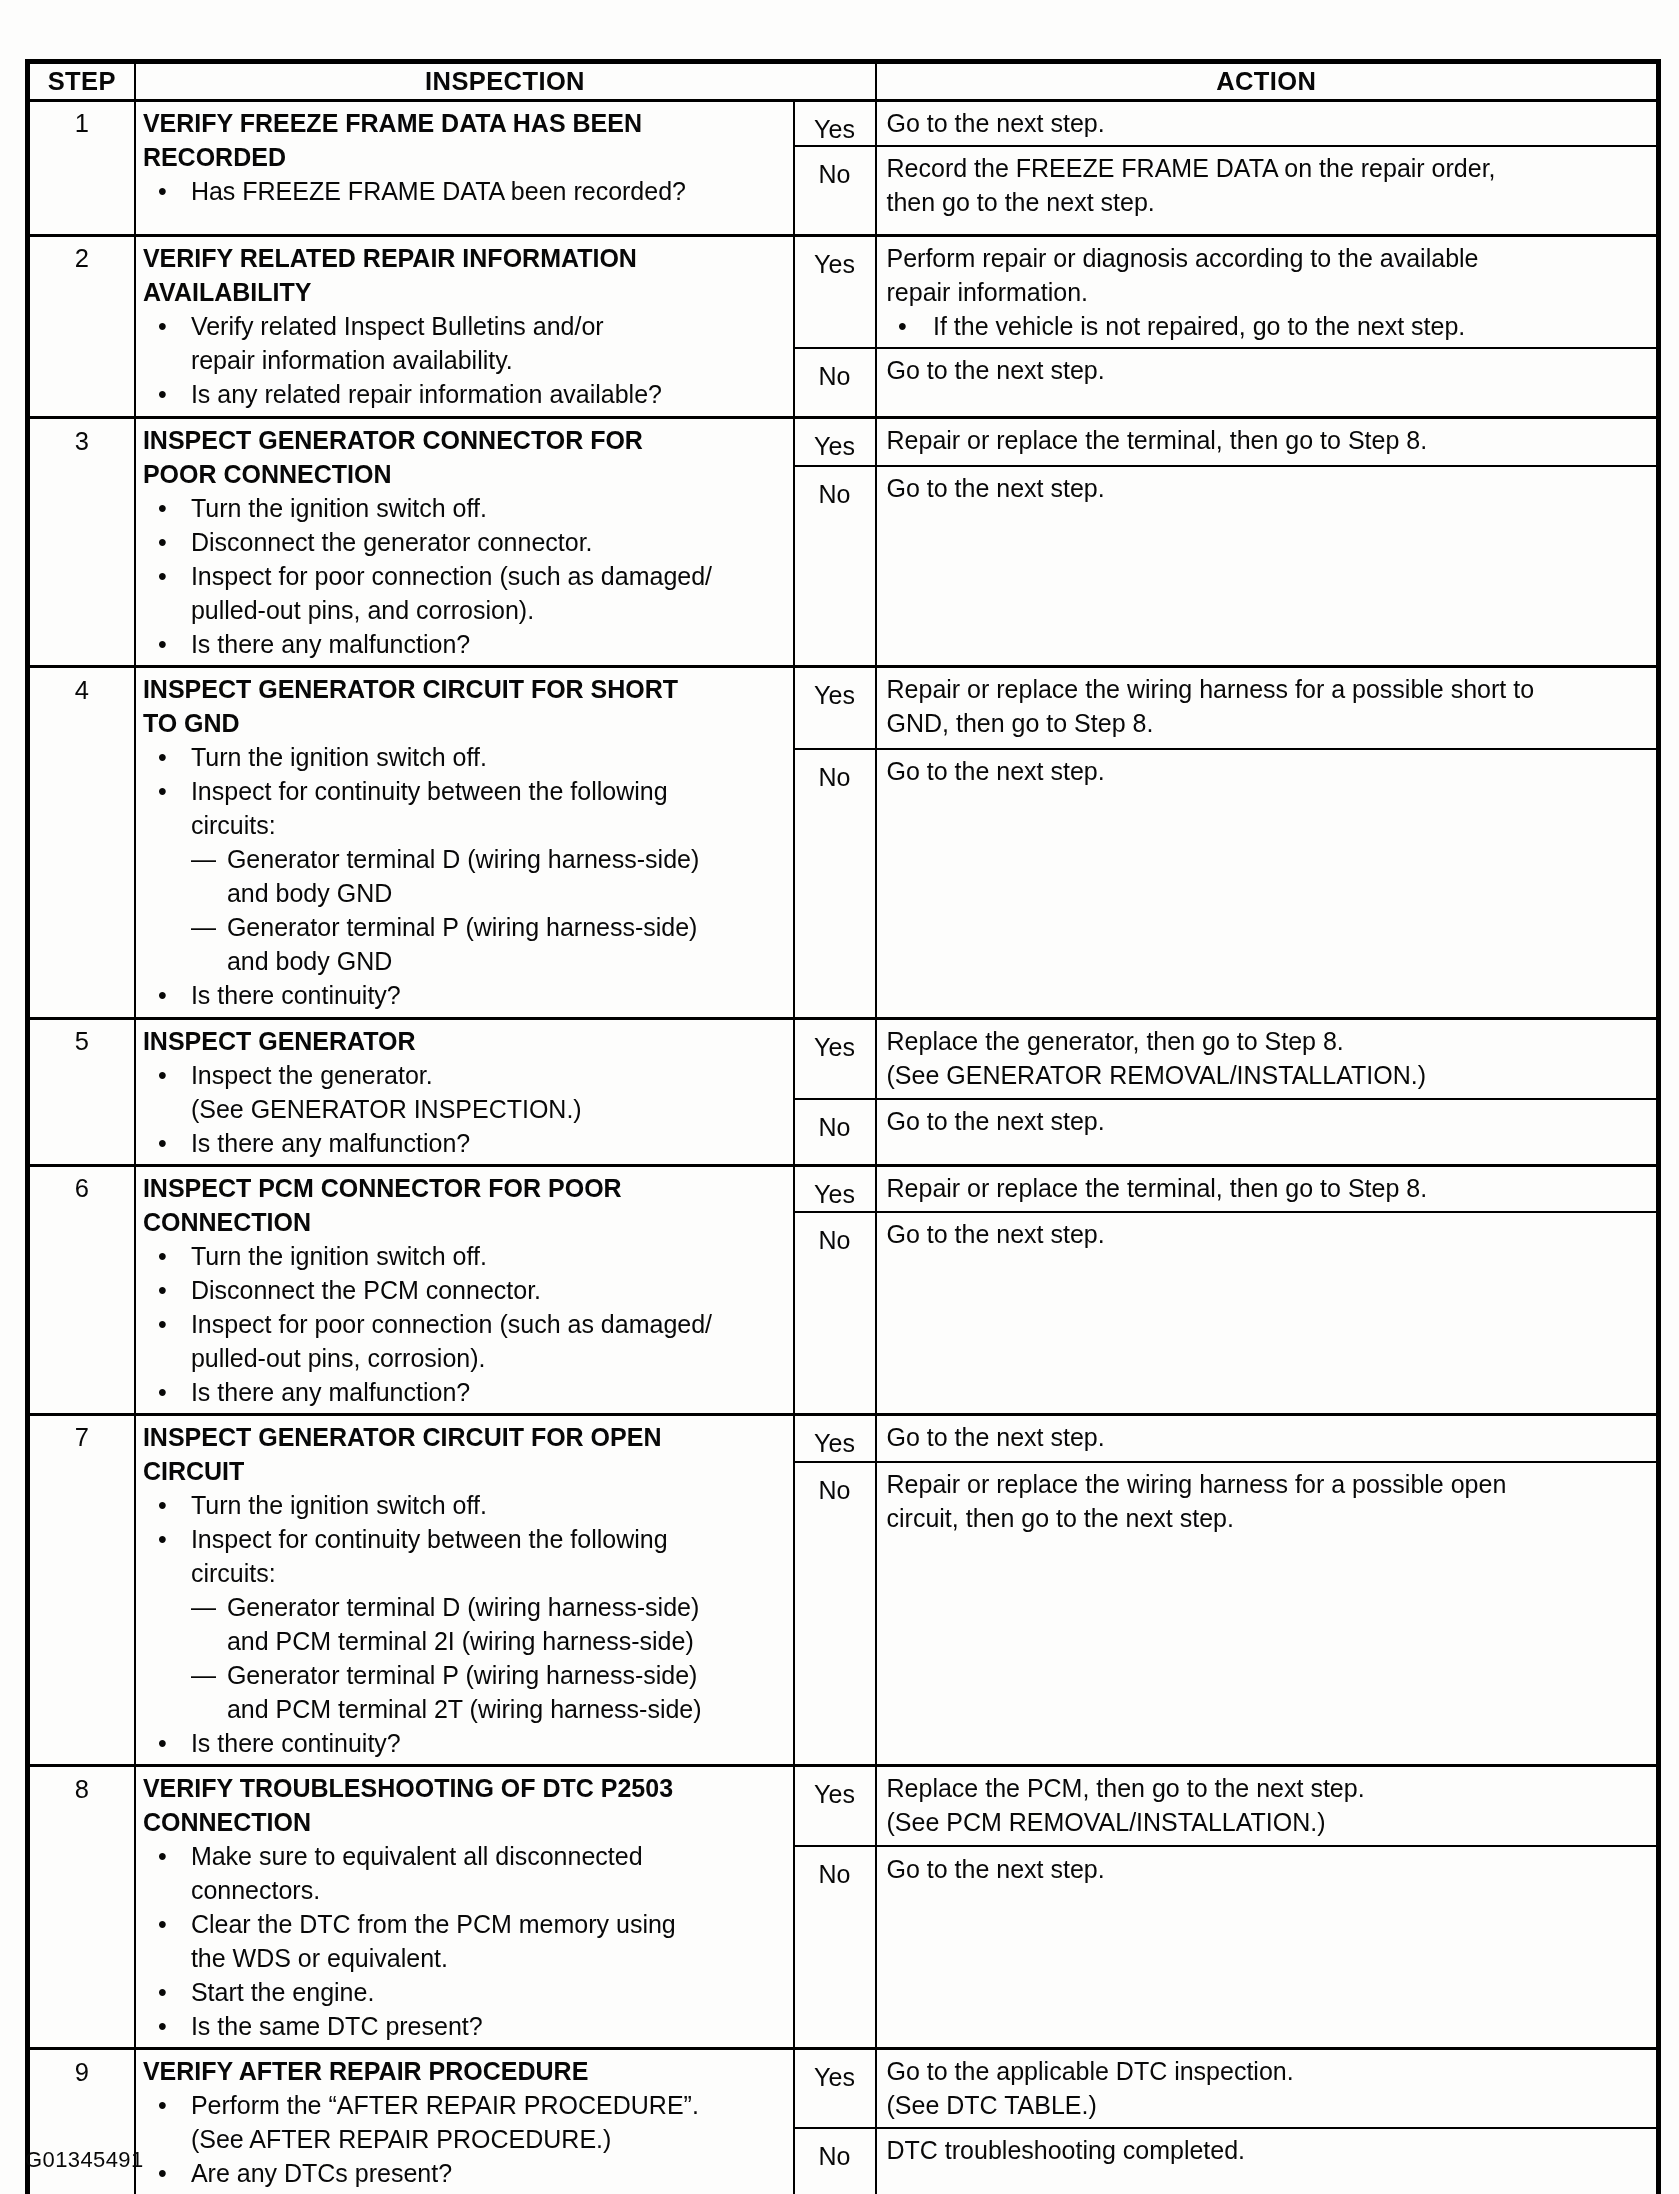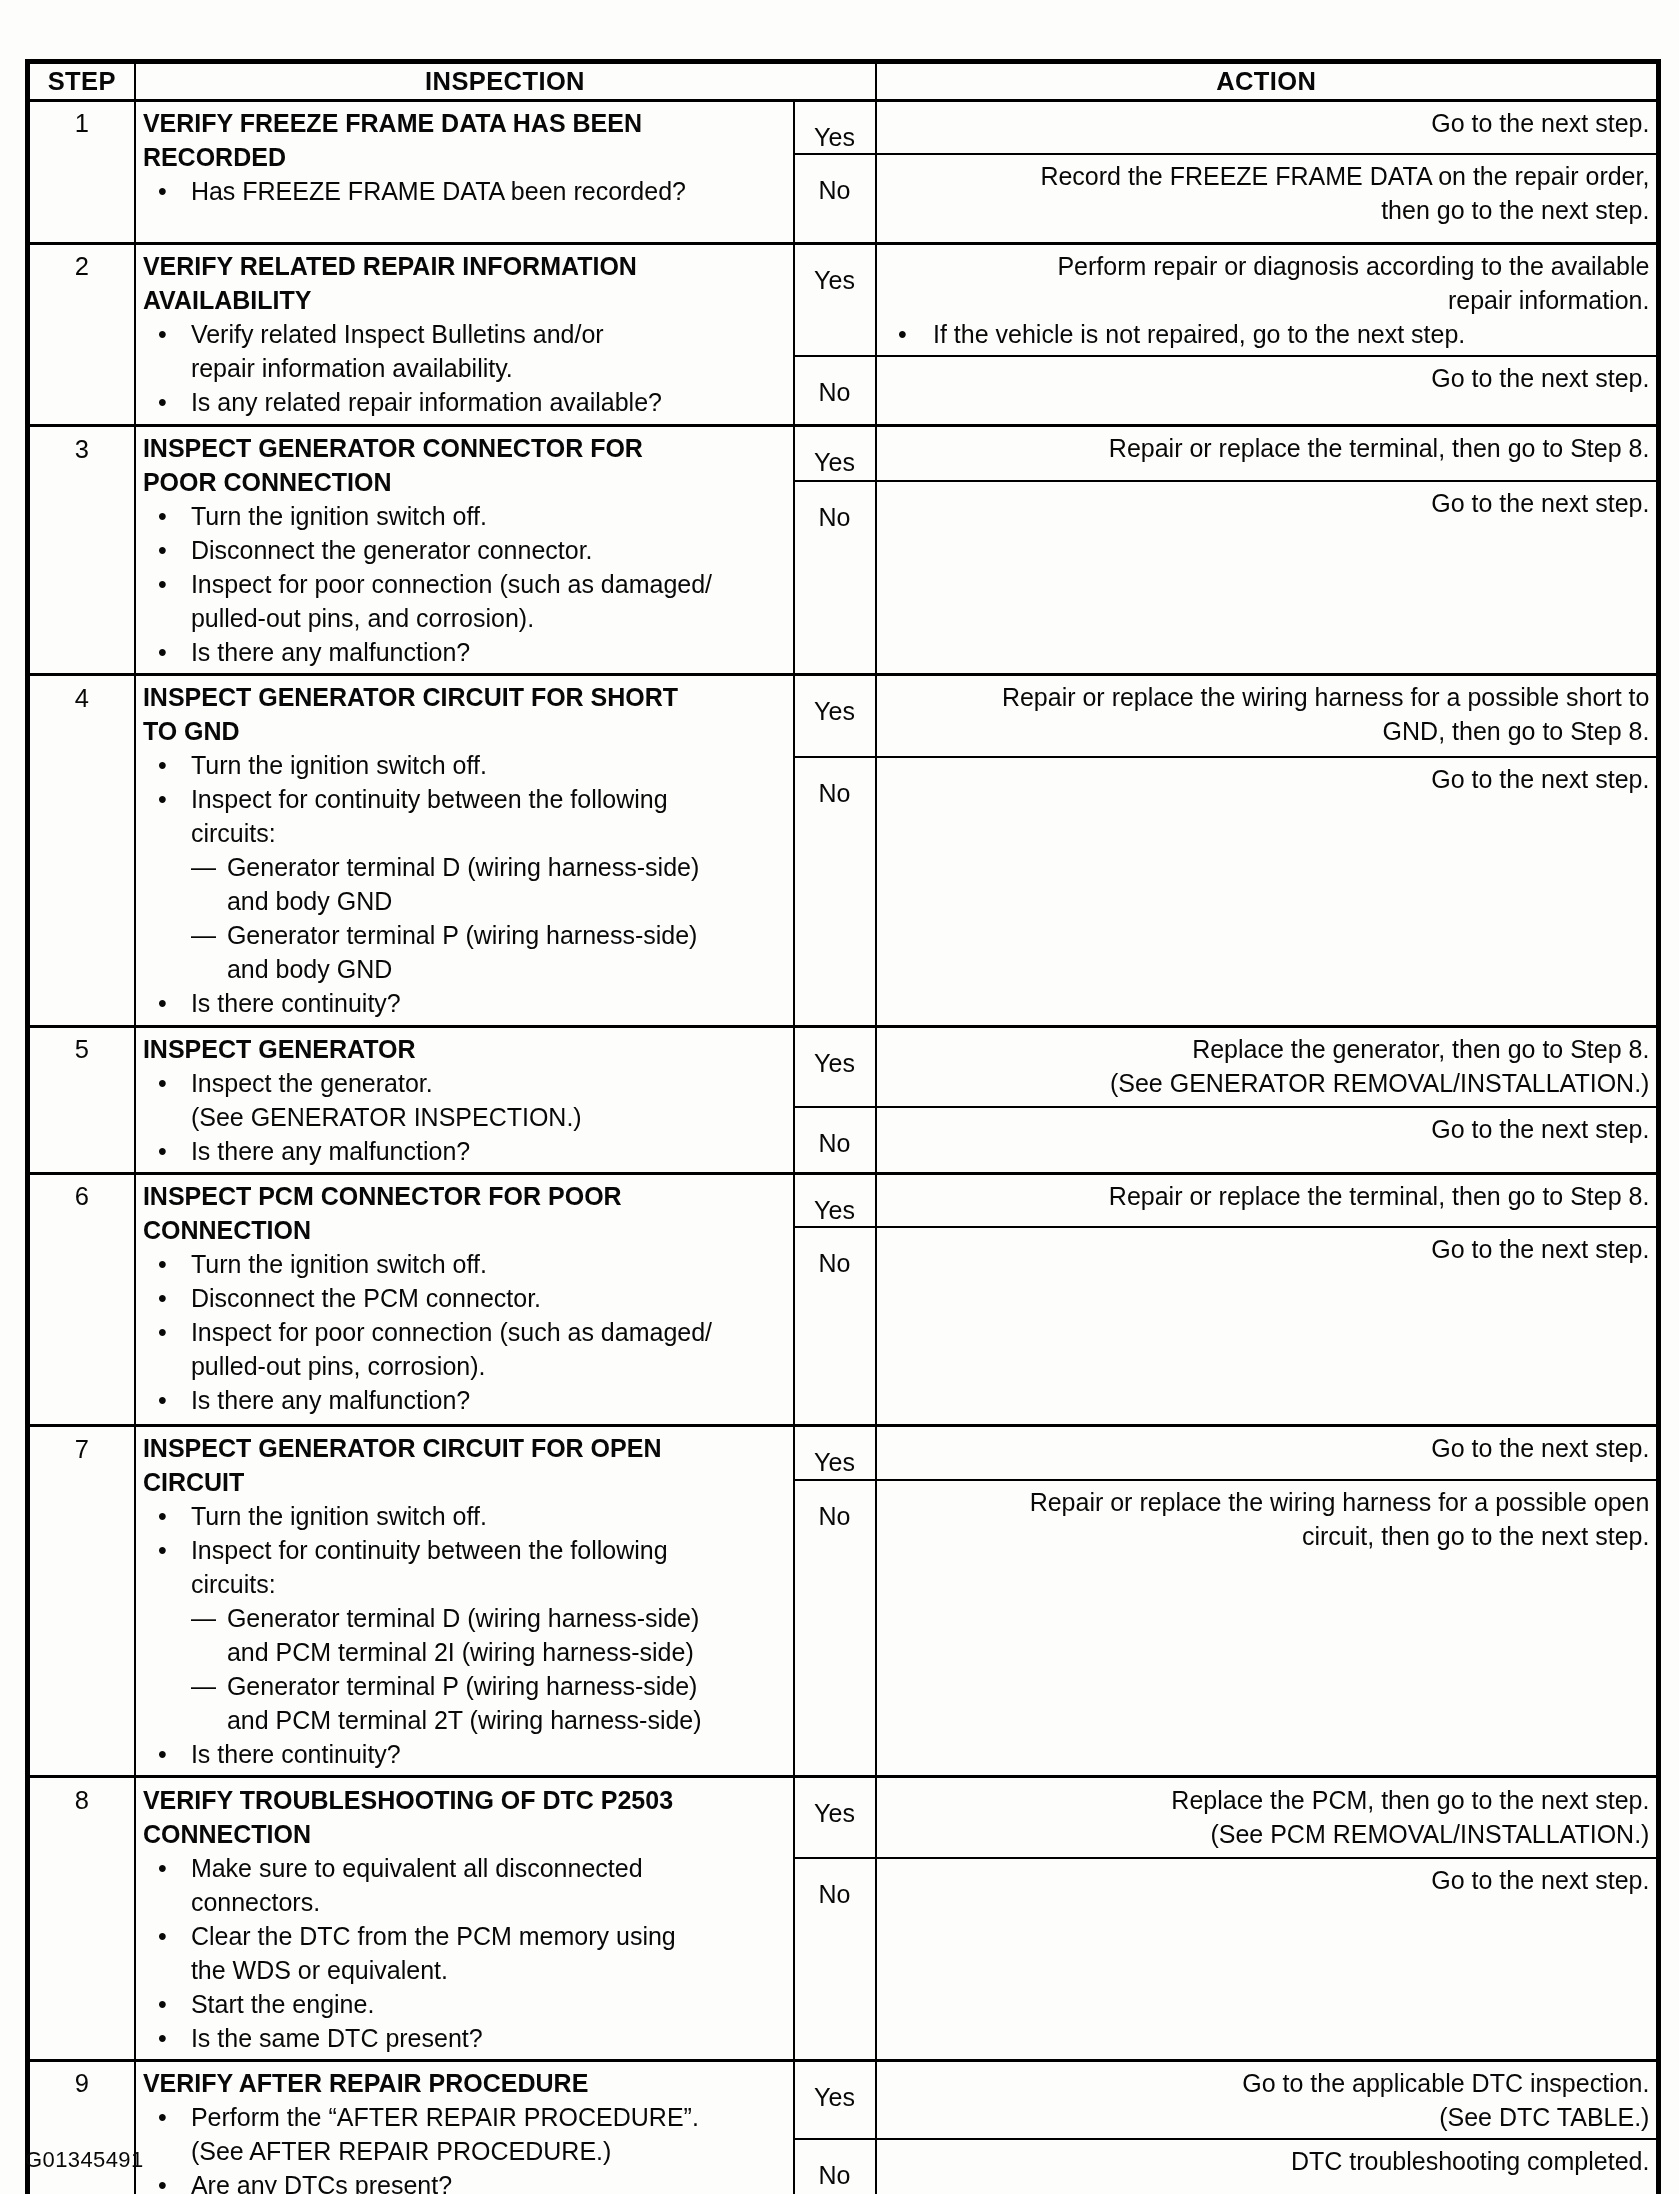--- a/index.html
+++ b/index.html
@@ -33,22 +33,22 @@
   td.insp { padding:4.1px 6.6px 4.1px 7.4px; font-size:25px; line-height:34px; }
   .ttl { font-weight:bold; font-size:25px; line-height:34px; }
   ul.lst { list-style:none; margin:0; padding:0; font-size:25px; line-height:34px; }
   ul.lst li { display:flex; }
   li.b  { padding-left:15px; }
   li.b .mk { flex:none; width:33px; }
   li.d  { padding-left:48px; }
   li.d .mk { flex:none; width:36px; }
   li.c  { padding-left:48px; }
   li.dc { padding-left:84px; }
-  li.l  { padding-left:0;justify-content:flex-end; }
-  td.yn { text-align:center; font-size:25px; padding-top:21px; }
+  li.l  { padding-left:0; }
+  td.yn { text-align:center; font-size:25px; padding-top:13px; }
   td.act { padding:4.1px 6.6px 4.1px 10px; font-size:25px; line-height:34px; }
   td.act li.b { padding-left:11.5px; }
   td.act li.b .mk { flex:none; width:35px; }
   .figure-id {
     position:absolute; left:25px; top:2147px;
     font-size:22px; letter-spacing:0.4px;text-align:center;
   }
 </style>
 </head>
 <body>

